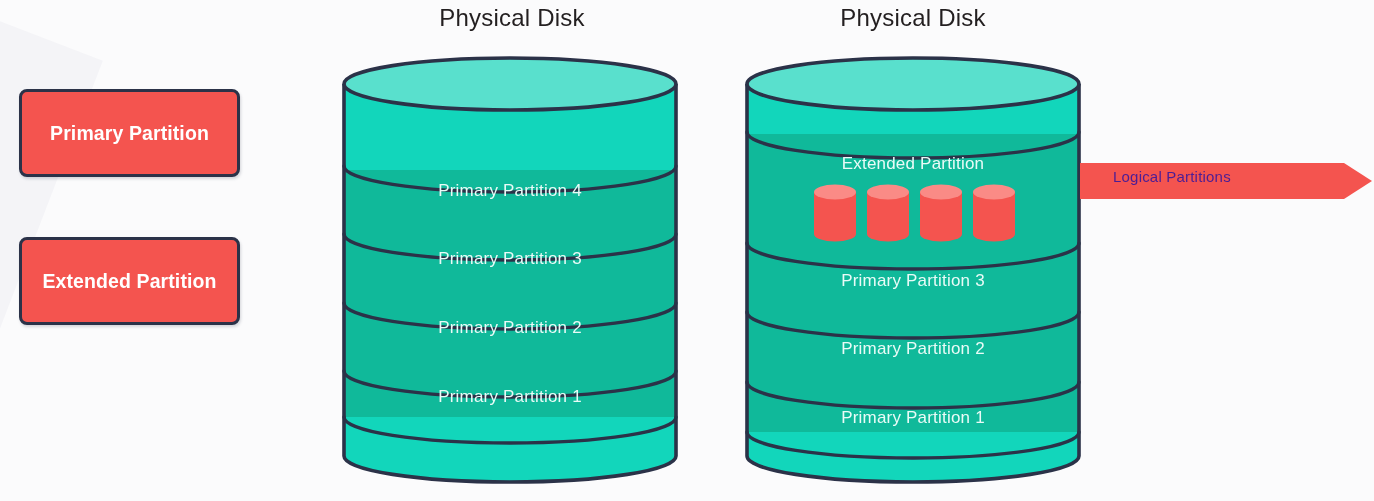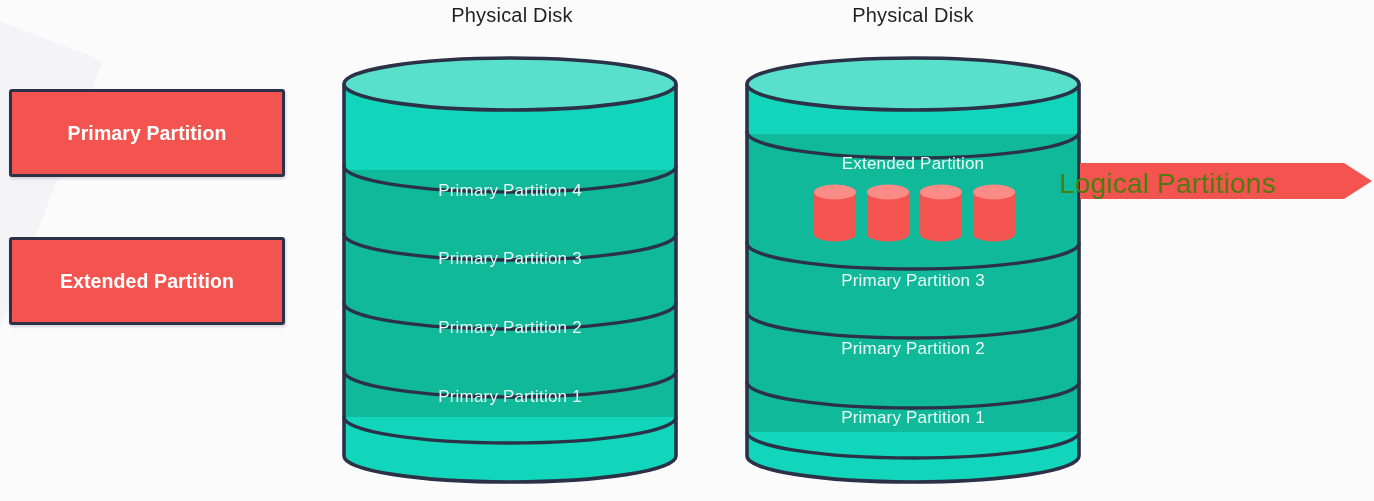--- a/index.html
+++ b/index.html
@@ -29,26 +29,26 @@
     height: 900px;
     background: #f4f4f7;
     transform: rotate(21deg);
     transform-origin: top left;
     pointer-events: none;
   }
 
   
   .legend-box {
     position: absolute;
-    left: 9px;
-    width: 276px;
+    left: 19px;
+    width: 221px;
     height: 88px;
     background: #f4544f;
     border: 3px solid #2b3248;
-    border-radius: 3px;
+    border-radius: 8px;
     box-sizing: border-box;
     display: flex;
     align-items: center;
     justify-content: center;
     box-shadow: 1px 2px 3px rgba(40,46,66,0.18);
   }
   .legend-label {
     color: #ffffff;
     font-size: 19.5px;
     font-weight: bold;
@@ -58,21 +58,21 @@
   #legend-0 { top: 89px; }
   #legend-1 { top: 237px; }
   #legend-2 { top: 386px; }
 
   
   .disk-title {
     position: absolute;
     top: 4px;
     width: 360px;
     text-align: center;
-    font-size: 20px;
+    font-size: 24px;
     color: #231f20;
     font-weight: normal;
     letter-spacing: 0.2px;
   }
   #disk-title-0 { left: 332px; }
   #disk-title-1 { left: 733px; }
 
   
   .cylinder {
     position: absolute;
@@ -93,24 +93,24 @@
   .arrow-banner {
     position: absolute;
     left: 1080px;
     top: 159px;
     width: 292px;
     height: 44px;
   }
   .arrow-banner svg { display: block; }
   .arrow-label {
     position: absolute;
-    left: 1059px;
+    left: 1113px;
     top: 168px;
-    font-size: 28px;
-    color: #4d7c0f;
+    font-size: 15px;
+    color: #4c1d95;
     white-space: nowrap;
     letter-spacing: 0.2px;
   }
 </style>
 </head>
 <body>
 
 <div id="stage">
 
   <div class="bg-diagonal"></div>

